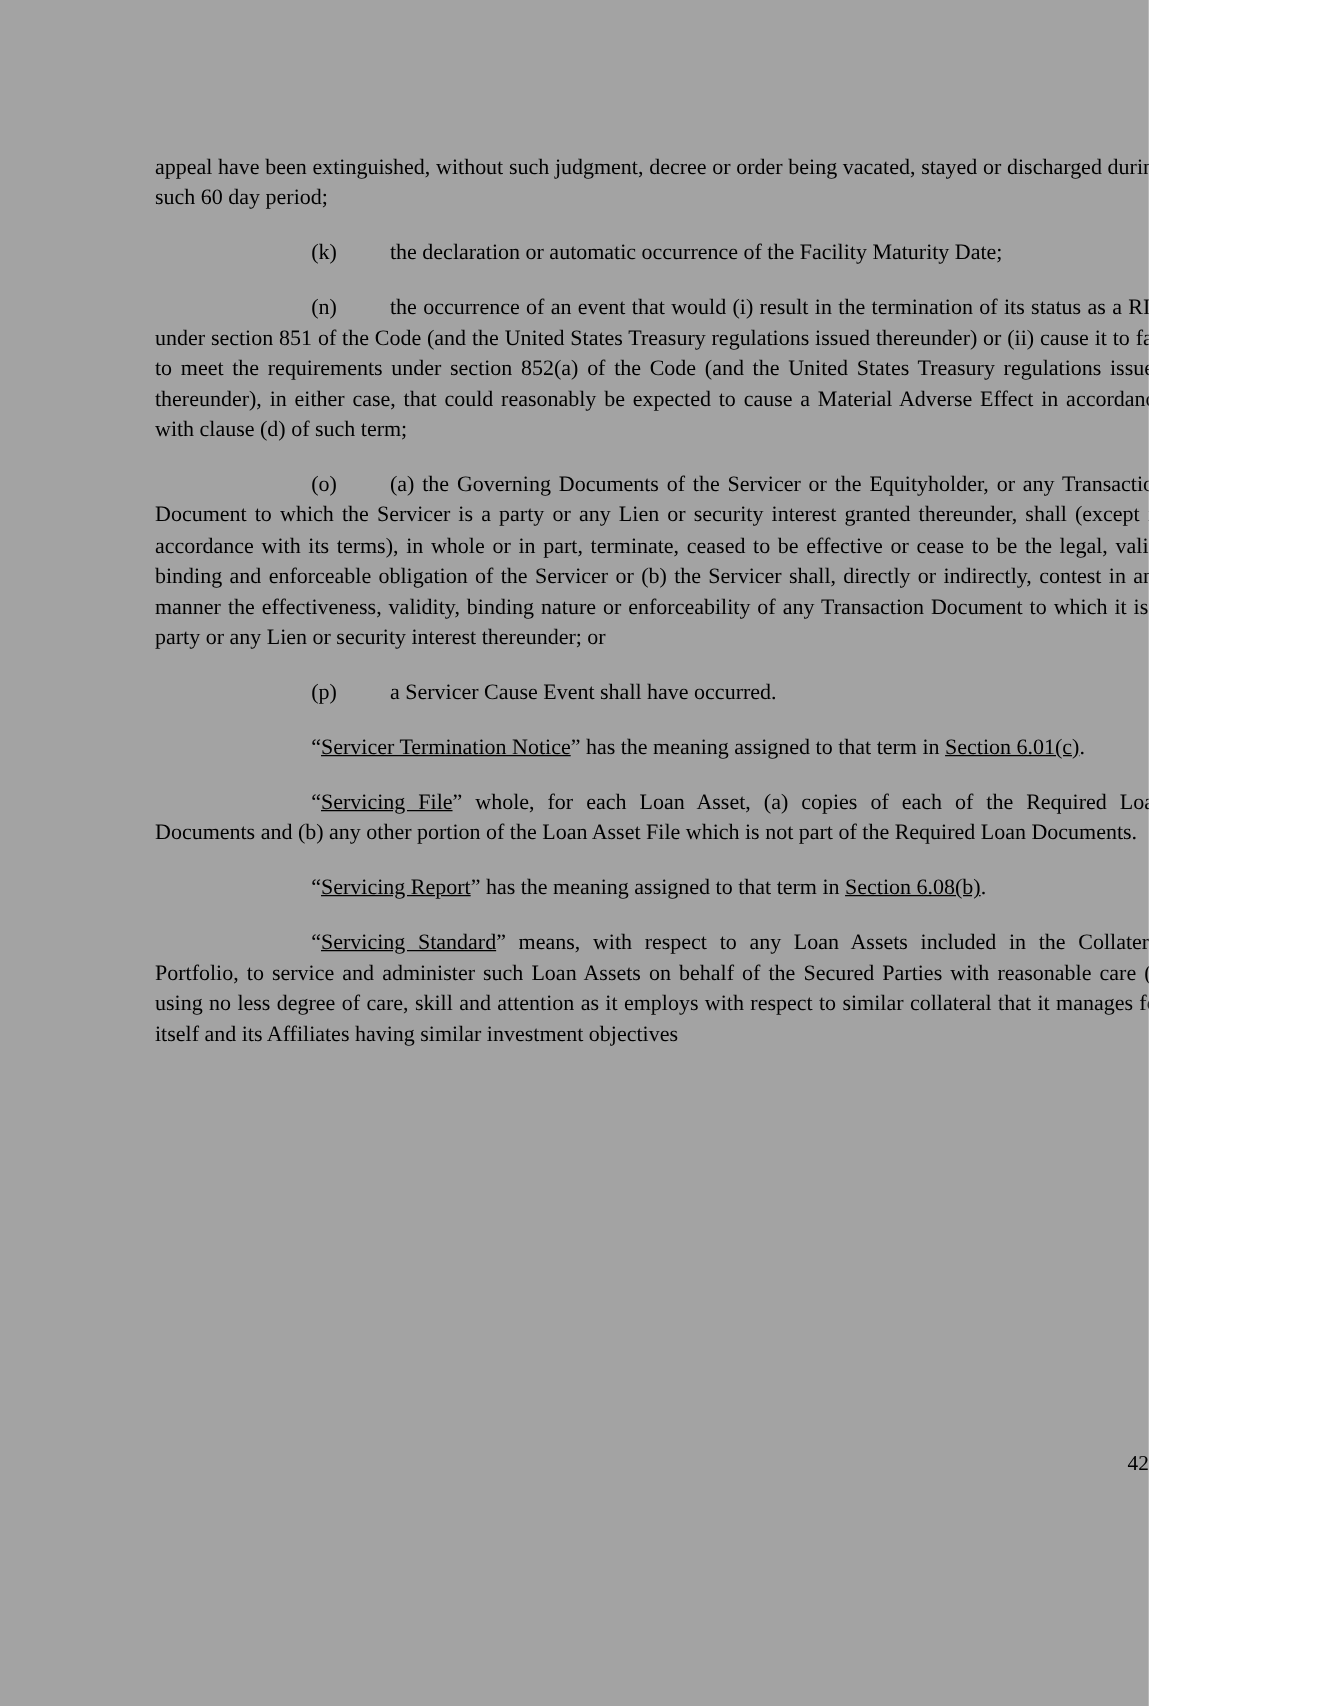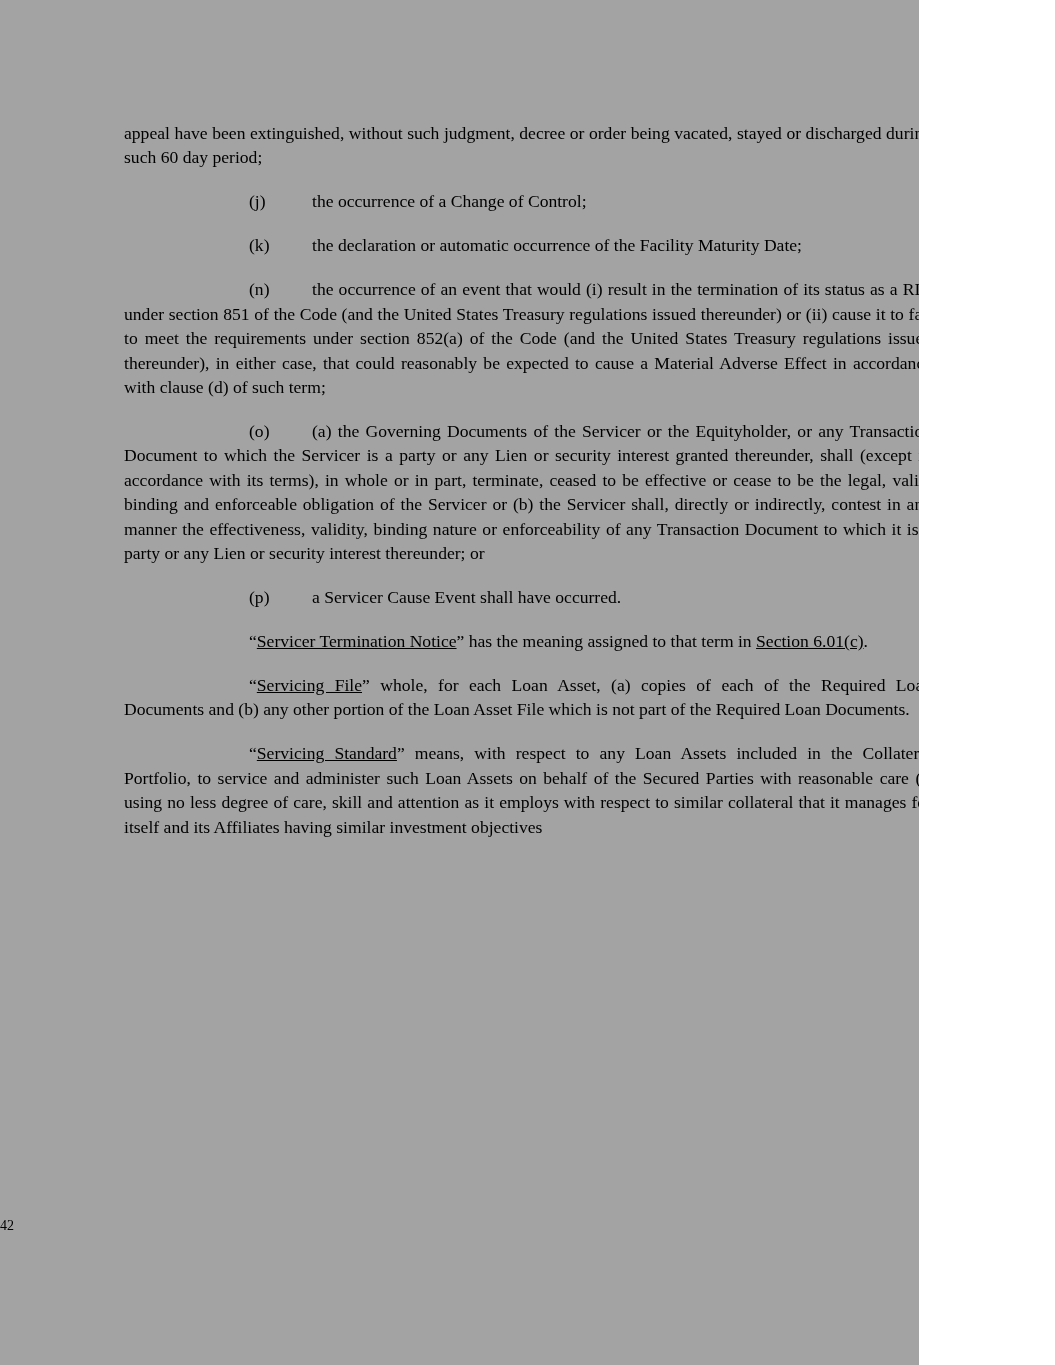--- a/index.html
+++ b/index.html
@@ -36,35 +36,35 @@
     width: 63px;
     text-indent: 0;
   }
   .u {
     text-decoration: underline;
   }
   .page-number {
     position: absolute;
     left: 0;
     right: 0;
-    top: 1217px;
-    text-align: left;
-    font-size: 14px;
+    top: 1162px;
+    text-align: right;
+    font-size: 17px;
     line-height: 18px;
   }
 </style>
 </head>
 <body>
 
 <div class="page">
   <div class="content">
       <p class="para body"><span>appeal have been extinguished, without such judgment, decree or order being vacated, stayed or discharged during such 60 day period;</span></p>
-      <p class="para list"><span class="item-label">(j)</span><span>the occurrence of a Change of Control;</span></p>
       <p class="para list"><span class="item-label">(k)</span><span>the declaration or automatic occurrence of the Facility Maturity Date;</span></p>
       <p class="para list"><span class="item-label">(n)</span><span>the occurrence of an event that would (i) result in the termination of its status as a RIC under section 851 of the Code (and the United States Treasury regulations issued thereunder) or (ii) cause it to fail to meet the requirements under section 852(a) of the Code (and the United States Treasury regulations issued thereunder), in either case, that could reasonably be expected to cause a Material Adverse Effect in accordance with clause (d) of such term;</span></p>
       <p class="para list"><span class="item-label">(o)</span><span>(a) the Governing Documents of the Servicer or the Equityholder, or any Transaction Document to which the Servicer is a party or any Lien or security interest granted thereunder, shall (except in accordance with its terms), in whole or in part, terminate, ceased to be effective or cease to be the legal, valid, binding and enforceable obligation of the Servicer or (b) the Servicer shall, directly or indirectly, contest in any manner the effectiveness, validity, binding nature or enforceability of any Transaction Document to which it is a party or any Lien or security interest thereunder; or</span></p>
       <p class="para list"><span class="item-label">(p)</span><span>a Servicer Cause Event shall have occurred.</span></p>
       <p class="para definition"><span>“</span><span class="u">Servicer Termination Notice</span><span>” has the meaning assigned to that term in </span><span class="u">Section 6.01(c)</span><span>.</span></p>
       <p class="para definition"><span>“</span><span class="u">Servicing File</span><span>” whole, for each Loan Asset, (a) copies of each of the Required Loan Documents and (b) any other portion of the Loan Asset File which is not part of the Required Loan Documents.</span></p>
+      <p class="para definition"><span>“</span><span class="u">Servicing Report</span><span>” has the meaning assigned to that term in </span><span class="u">Section 6.08(b)</span><span>.</span></p>
       <p class="para definition"><span>“</span><span class="u">Servicing Standard</span><span>” means, with respect to any Loan Assets included in the Collateral Portfolio, to service and administer such Loan Assets on behalf of the Secured Parties with reasonable care (i) using no less degree of care, skill and attention as it employs with respect to similar collateral that it manages for itself and its Affiliates having similar investment objectives</span></p>
     </div>
   <div class="page-number">42</div>
 </div>
 
 </body></html>

